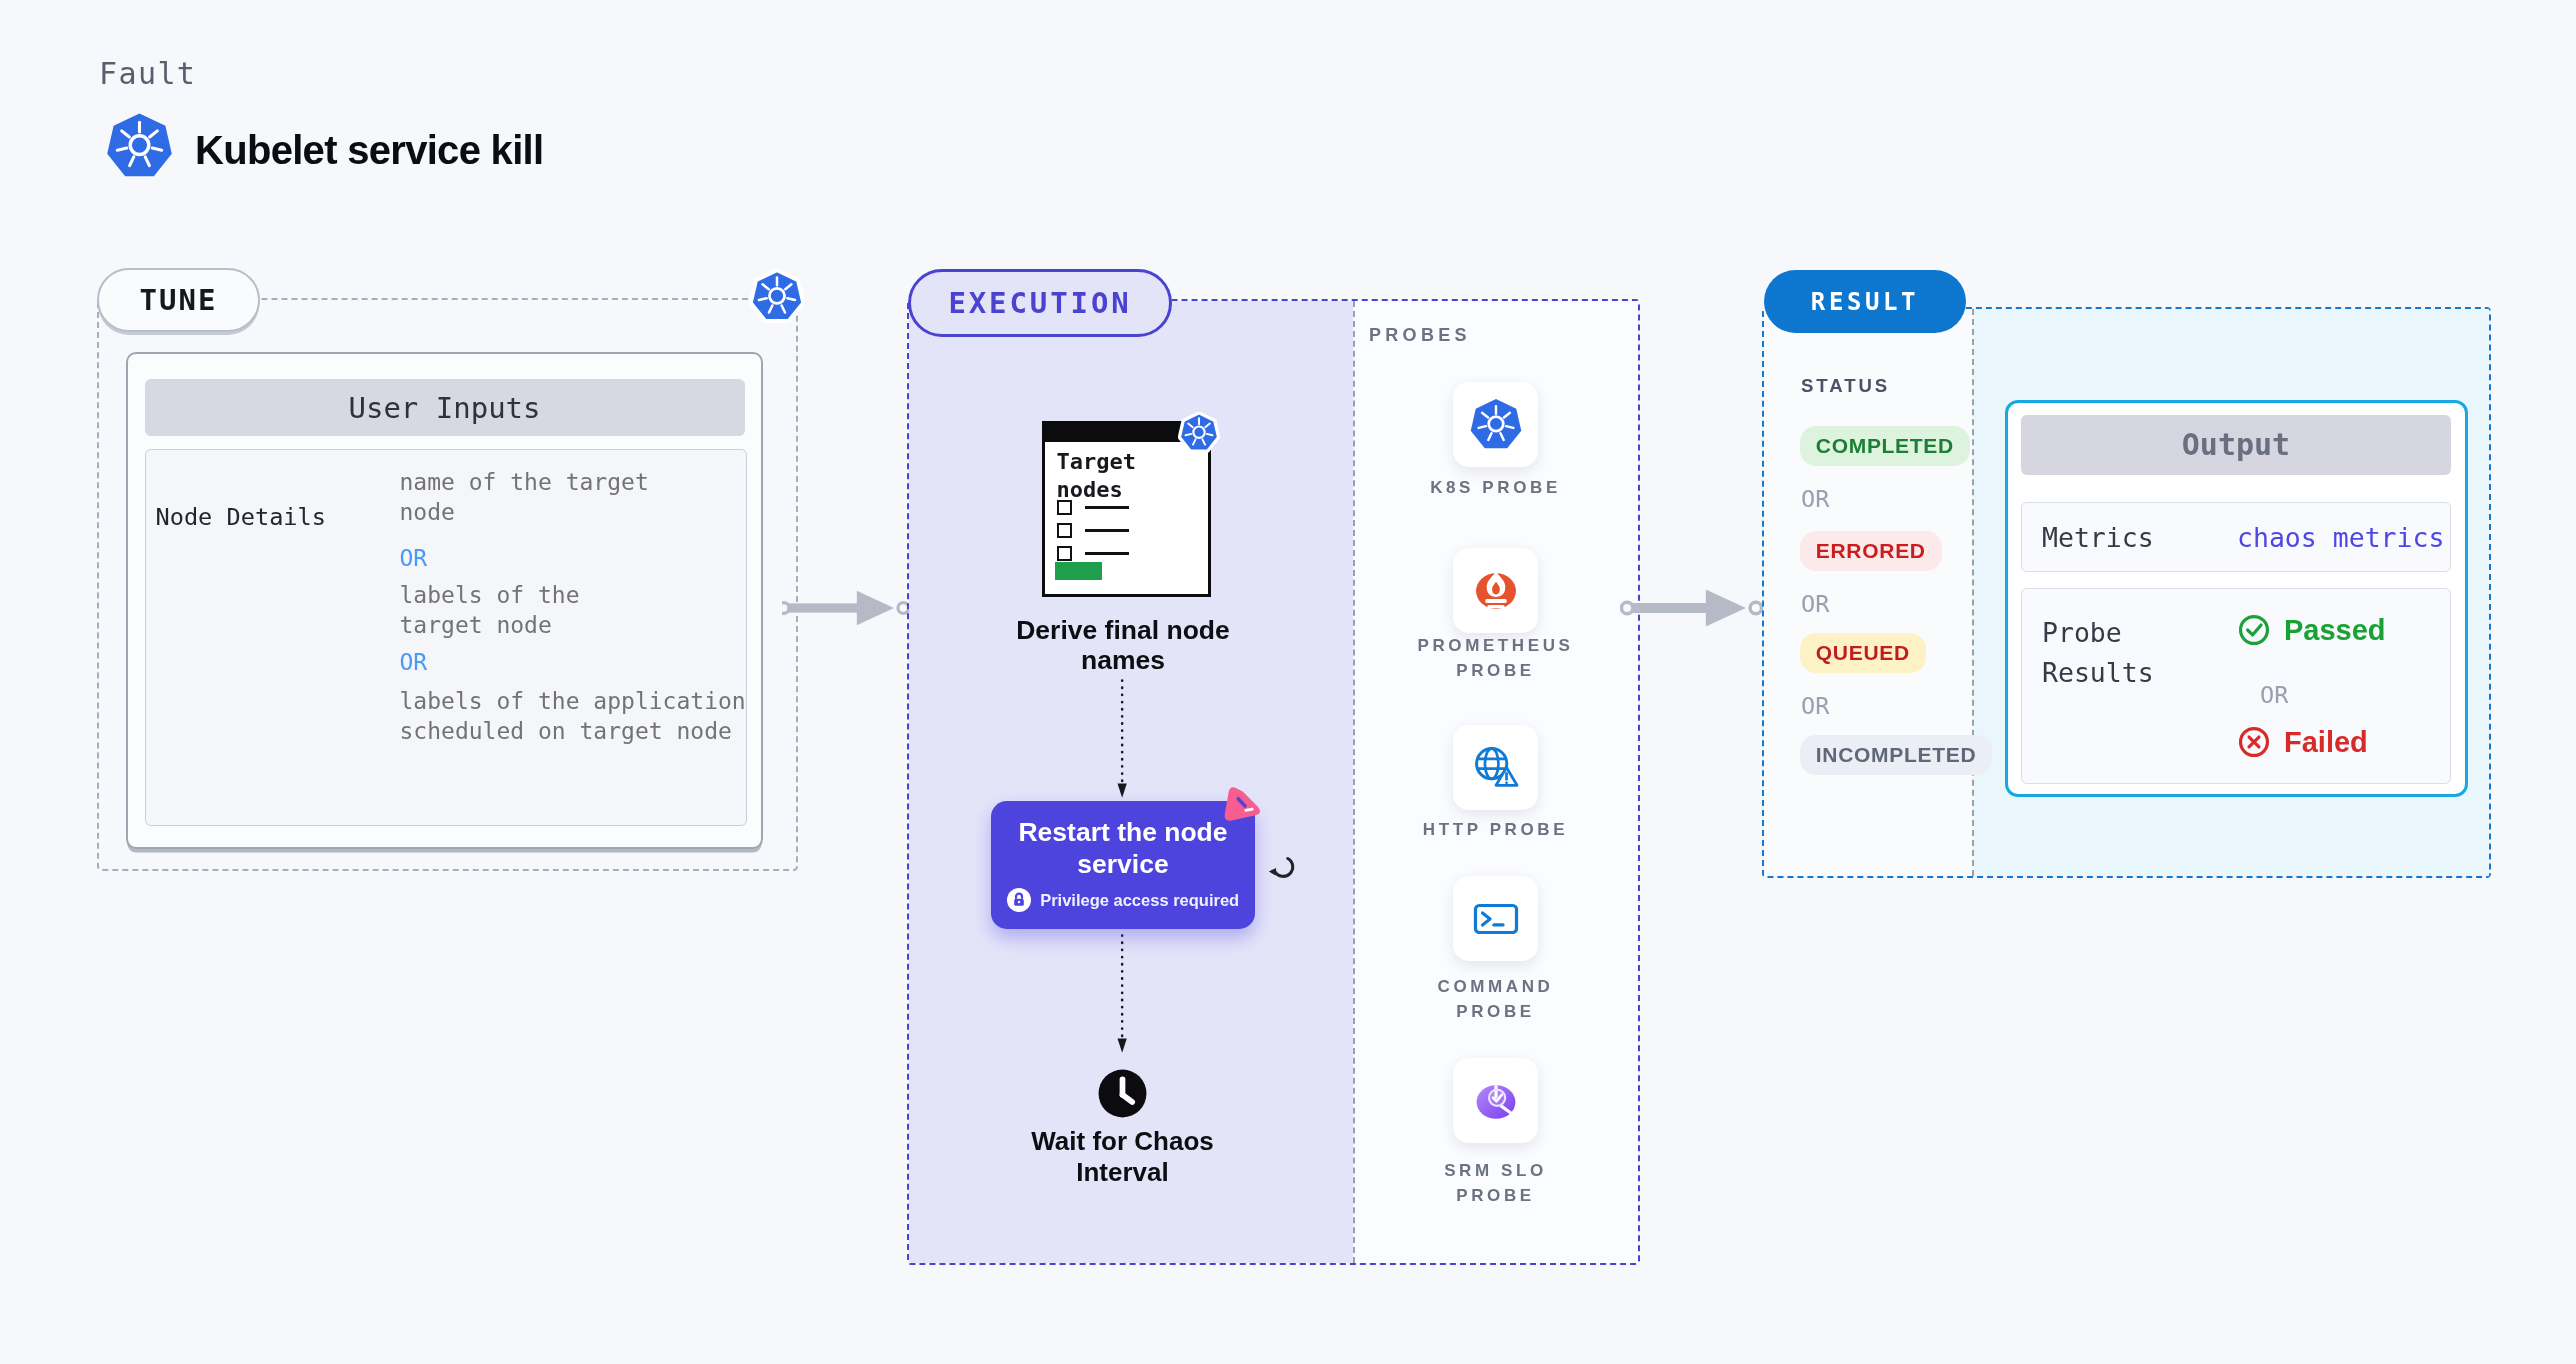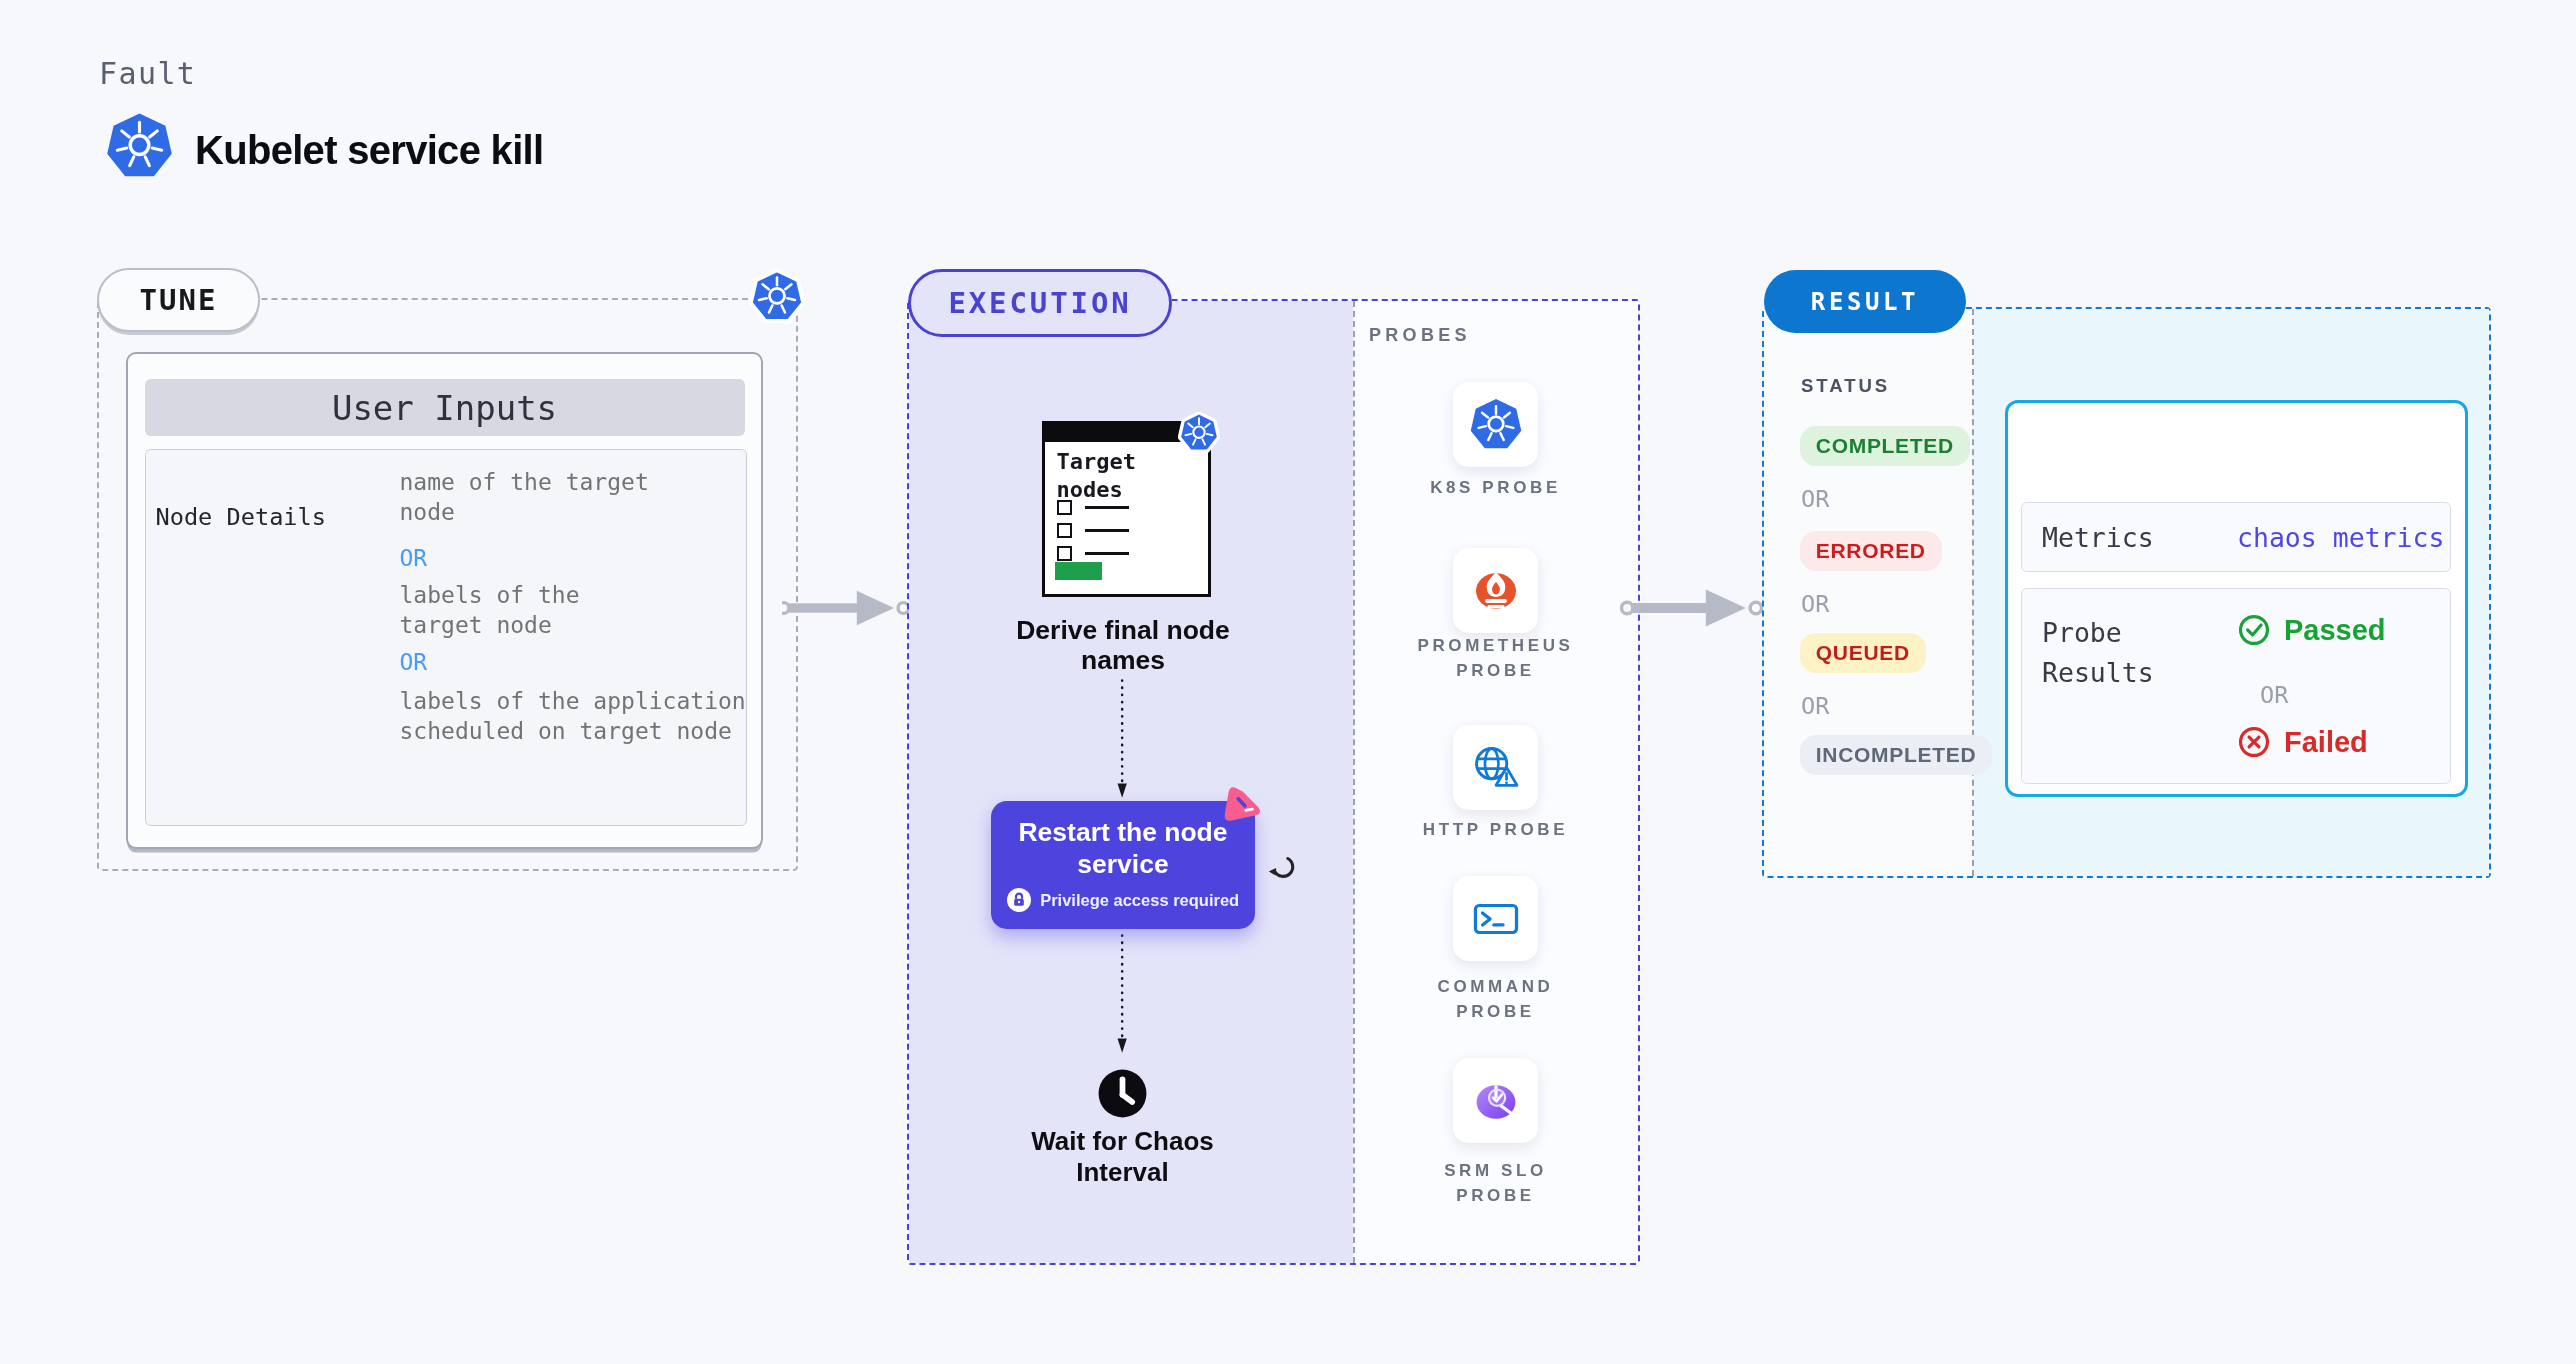--- a/index.html
+++ b/index.html
@@ -24,21 +24,21 @@
              border-radius:34px;font-size:29px;letter-spacing:2.9px;color:#4a43cf;}
   .pill-result{left:1764px;top:270px;width:202px;height:63px;background:#0d76cf;border-radius:34px;
              font-size:24px;letter-spacing:3.6px;color:#ffffff;}
 
   
   .tune-box{left:97px;top:298px;width:697px;height:569px;border:2.1px dashed #a8aeb9;border-radius:4.3px;}
   .tune-k8s{left:749px;top:269px;width:56px;height:56px;z-index:6;}
   .ui-card{left:126px;top:352px;width:633px;height:493px;background:#fbfcfe;border:2.9px solid #9fa5b1;
            border-radius:10px;box-shadow:0 5px 0 -1.4px #b3b8c2;}
   .ui-head{position:absolute;left:16.5px;top:25px;width:600px;height:57px;background:#d8d8e2;border-radius:5.7px;
-           display:flex;align-items:center;justify-content:center;font-size:34px;color:#2e323e;}
+           display:flex;align-items:center;justify-content:center;font-size:29px;color:#2e323e;}
   .ui-body{position:absolute;left:16.5px;top:95px;width:600px;height:375px;background:#f4f6fa;
            border:1.4px solid #c9cede;border-radius:5.7px;}
   .ui-rowlabel{position:absolute;left:10px;top:53px;font-size:23.6px;color:#23262e;}
   .ui-options{position:absolute;left:254px;top:17px;width:362px;font-size:23px;line-height:30px;}
   .ui-opt{color:#737373;}
   .ui-or{color:#4a9bf5;}
   .ui-or.m1{margin-top:15.8px;}
   .ui-opt.m2{margin-top:7.2px;}
   .ui-or.m3{margin-top:7.2px;}
   .ui-opt.m4{margin-top:8.6px;}
@@ -343,20 +343,21 @@
     <div class="status-head">STATUS</div>
     <div class="badge" style="top: 117px; background: rgb(221, 243, 222); color: rgb(28, 127, 53);">COMPLETED</div>
     <div class="res-or" style="top:176px">OR</div>
     <div class="badge" style="top: 222px; background: rgb(252, 233, 233); color: rgb(203, 29, 29);">ERRORED</div>
     <div class="res-or" style="top:281px">OR</div>
     <div class="badge" style="top: 324px; background: rgb(253, 241, 198); color: rgb(192, 29, 29);">QUEUED</div>
     <div class="res-or" style="top:383px">OR</div>
     <div class="badge" style="top: 426px; background: rgb(236, 238, 246); color: rgb(95, 104, 120);">INCOMPLETED</div>
 
     <div class="output-card">
+      <div class="out-head mono">Output</div>
       <div class="out-row out-metrics">
         <div class="out-metrics-label mono">Metrics</div>
         <div class="out-metrics-value mono">chaos metrics</div>
       </div>
       <div class="out-row out-probe">
         <div class="out-probe-label mono pre">Probe
 Results</div>
         <div class="pass-row">
           <svg viewBox="0 0 48 48">
             <circle cx="24" cy="24" r="19" fill="none" stroke="#1ba13a" stroke-width="4.5"></circle>

